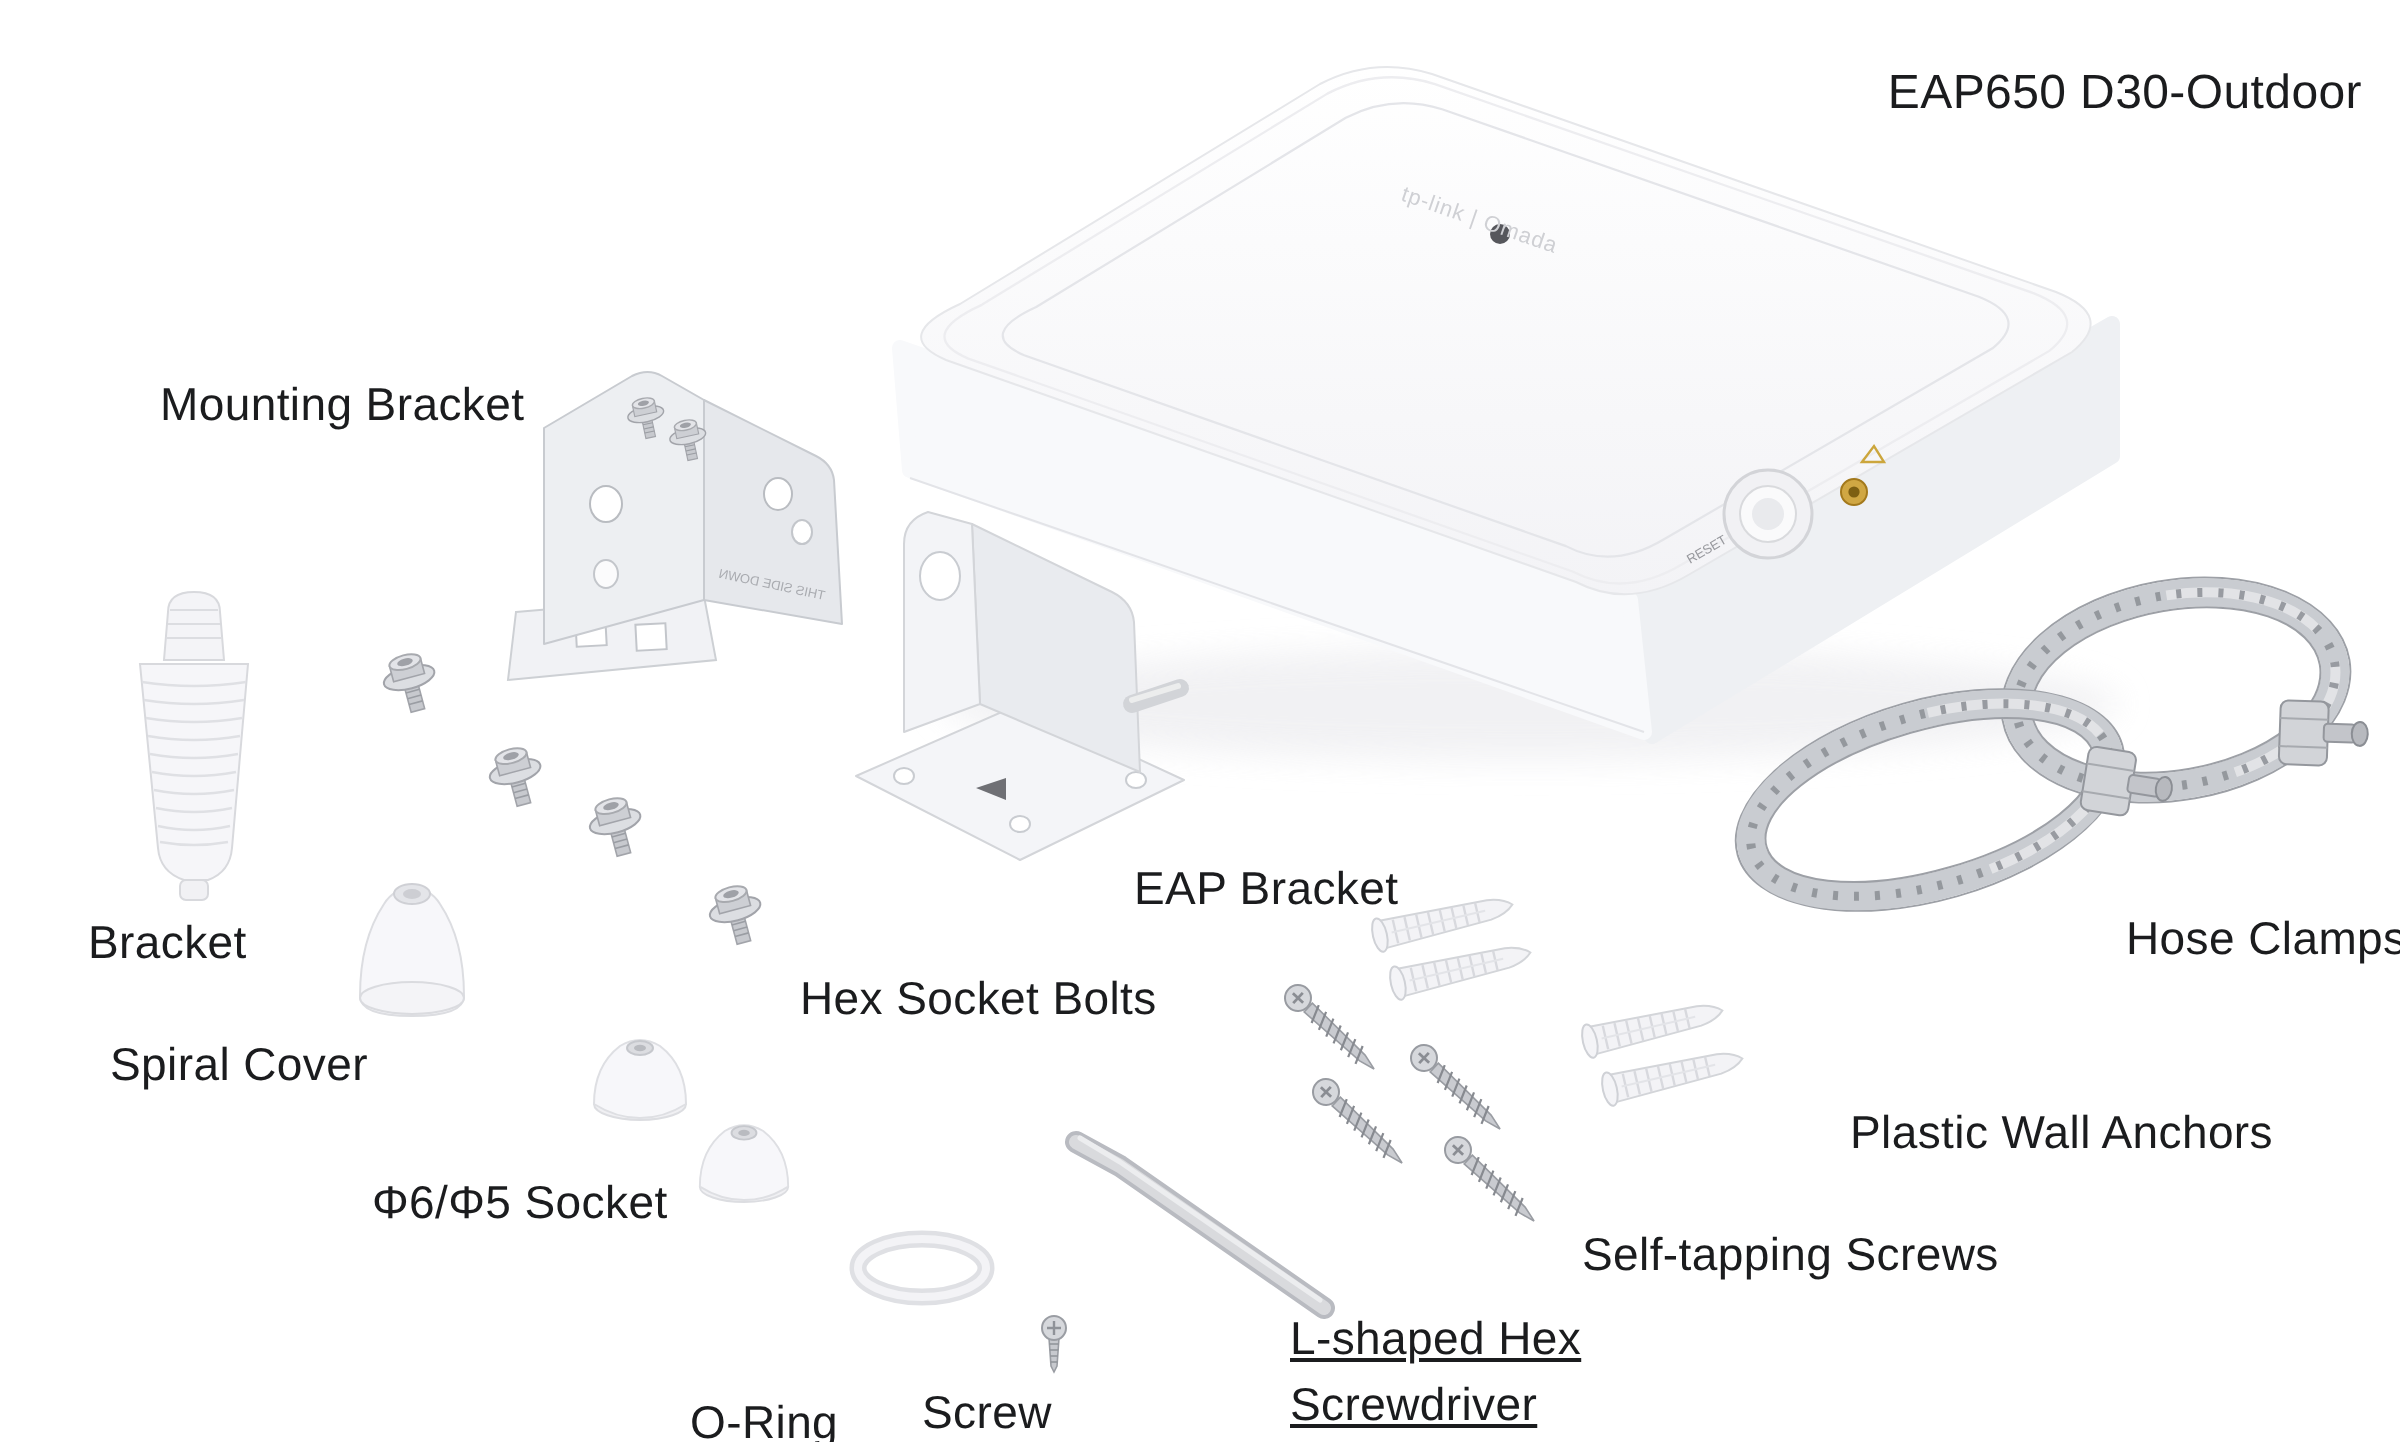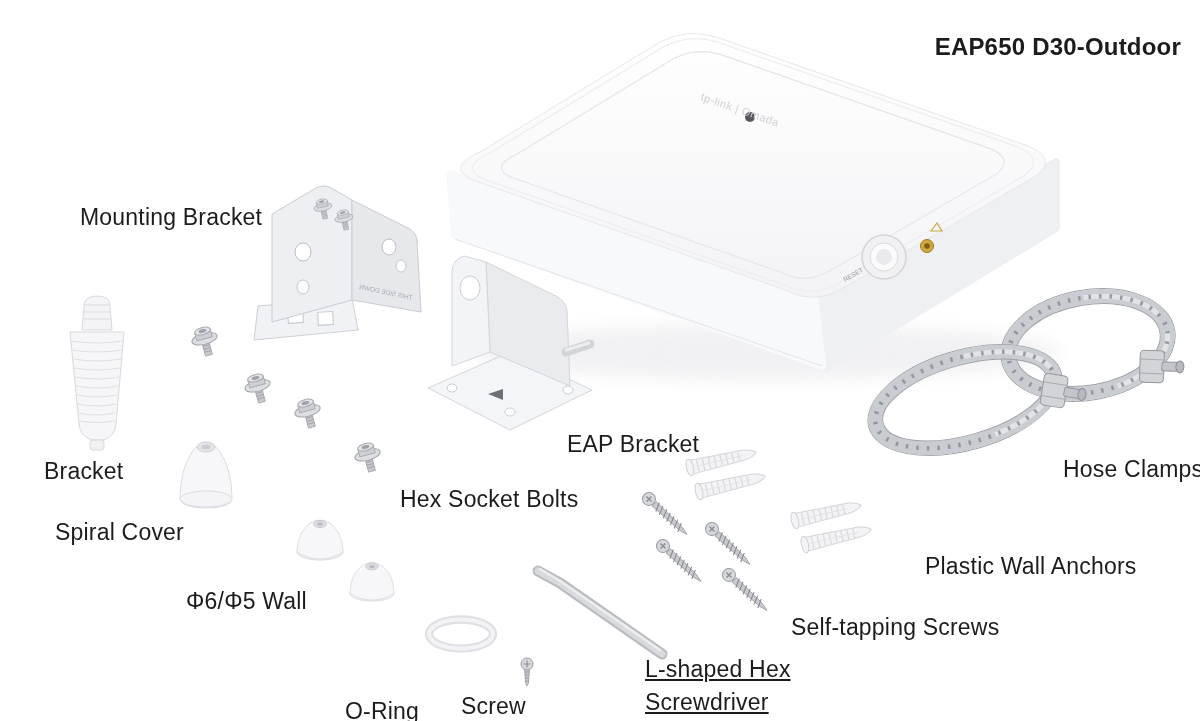--- a/index.html
+++ b/index.html
@@ -1,20 +1,20 @@
 <!DOCTYPE html>
 <html><head>
 <meta charset="utf-8">
 <style>
   html,body{margin:0;padding:0;background:#fff;}
   .scene{position:relative;width:1200px;height:721px;background:#ffffff;overflow:hidden;
          font-family:"Liberation Sans", sans-serif;}
   .scene svg{position:absolute;left:0;top:0;}
   .label{position:absolute;font-size:23px;color:#1b1c1e;white-space:nowrap;letter-spacing:.2px;}
-  .model{font-size:24px;font-weight:bold;}
+  .model{font-size:24px;}
   .two-line span{display:block;line-height:33px;text-decoration:underline;}
 </style>
 </head>
 <body>
 
 <div class="scene">
 
 <svg width="1200" height="721" viewBox="0 0 1200 721">
   <defs>
     <linearGradient id="topGrad" x1="0" y1="0" x2="0" y2="1">
@@ -189,24 +189,24 @@
     <g transform="translate(87,16) rotate(25)">
       <rect x="-11" y="-17" width="24" height="32" rx="4" fill="#d2d4d8" stroke="#94979d"></rect>
       <path d="M -11,-8 H 13 M -11,6 H 13" stroke="#a7aaaf"></path>
       <rect x="11" y="-6" width="16" height="9" rx="2" fill="#c3c5ca" stroke="#94979d"></rect>
       <ellipse cx="29" cy="-1.5" rx="4" ry="6" fill="#b7b9be" stroke="#8b8e94"></ellipse>
     </g>
   </g>
 </svg>
 
 <div class="label model" style="top:33px; right:19px;">EAP650 D30-Outdoor</div>
-<div class="label" style="left:80px;  top:204px;">Mounting Bracket</div>
+<div class="label" style="left:80px;  top:189px;">Mounting Bracket</div>
 <div class="label" style="left:5px;   top:458px;margin-left:39px;">Bracket</div>
 <div class="label" style="left:55px;  top:519px;">Spiral Cover</div>
-<div class="label" style="left:186px; top:588px;">Φ6/Φ5 Wall</div>
+<div class="label" style="left:186px; top:588px;">Φ6/Φ5 Socket</div>
 <div class="label" style="left:400px; top:486px;">Hex Socket Bolts</div>
 <div class="label" style="left:567px; top:431px;">EAP Bracket</div>
 <div class="label" style="left:345px; top:660px;margin-top:38px;">O-Ring</div>
 <div class="label" style="left:461px; top:693px;">Screw</div>
 <div class="label two-line" style="left:645px; top:653px;">
   <span>L-shaped Hex</span>
   <span>Screwdriver</span>
 </div>
 <div class="label" style="left:791px; top:614px;">Self-tapping Screws</div>
 <div class="label" style="left:925px; top:553px;">Plastic Wall Anchors</div>

